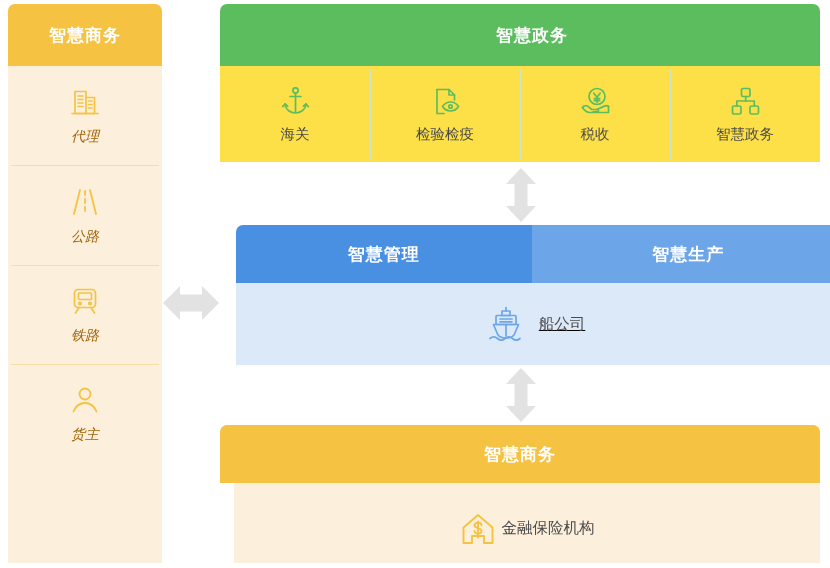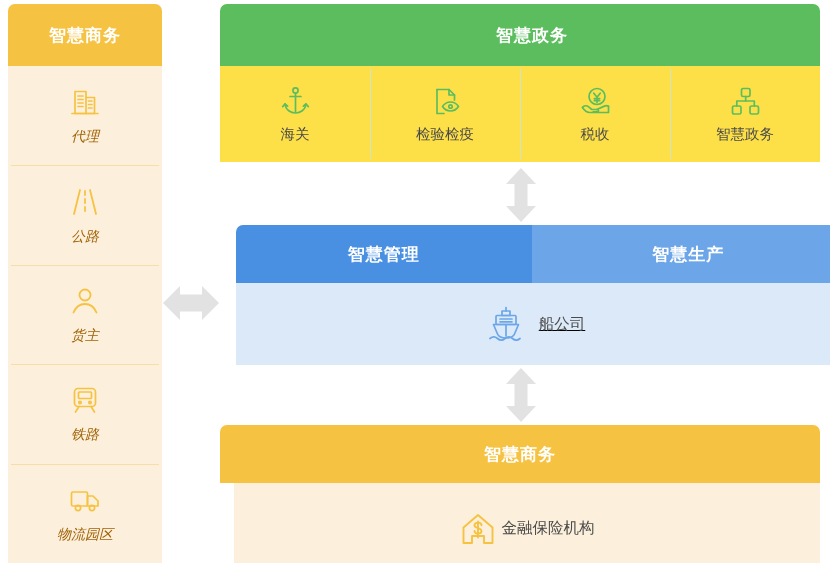--- a/index.html
+++ b/index.html
@@ -122,53 +122,42 @@
             <path d="M12 5 L6 29"></path>
             <path d="M22 5 L28 29"></path>
             <path d="M17 6 v4 M17 14 v4 M17 22 v4" stroke-dasharray="0"></path>
           </svg>
         </span>
         <span class="lbl">公路</span>
       </div>
 
       <div class="sidebar-item">
         <span class="ico">
-          <svg viewBox="0 0 34 34" fill="none" stroke="#F5C242" stroke-width="1.8" stroke-linecap="round" stroke-linejoin="round">
-            <circle cx="17" cy="11" r="5.5"></circle>
-            <path d="M5.5 28.5c2.5-6 6.8-8.5 11.5-8.5s9 2.5 11.5 8.5"></path>
-          </svg>
-        </span>
-        <span class="lbl">货主</span>
-      </div>
-
-      <div class="sidebar-item">
-        <span class="ico">
           <svg viewBox="0 0 34 34" fill="none" stroke="#F5C242" stroke-width="1.7" stroke-linecap="round" stroke-linejoin="round">
             <rect x="6.5" y="5.5" width="21" height="18" rx="3.5"></rect>
             <rect x="10.5" y="9" width="13" height="6.5" rx="1"></rect>
             <circle cx="12" cy="19.5" r="1.2"></circle>
               <circle cx="22" cy="19.5" r="1.2"></circle>
             <path d="M11 23.5 L7.5 29"></path>
               <path d="M23 23.5 L26.5 29"></path>
           </svg>
         </span>
         <span class="lbl">铁路</span>
       </div>
 
       <div class="sidebar-item">
         <span class="ico">
-          <svg viewBox="0 0 34 34" fill="none" stroke="#F5C242" stroke-width="1.7" stroke-linecap="round" stroke-linejoin="round">
-            <rect x="3.5" y="9" width="16" height="14" rx="1.5"></rect>
-            <path d="M19.5 13h5.5l5 5v5h-10.5z"></path>
-            <circle cx="10" cy="25" r="2.6"></circle>
-            <circle cx="24" cy="25" r="2.6"></circle>
-          </svg>
-        </span>
-        <span class="lbl">物流园区</span>
-      </div>
+          <svg viewBox="0 0 34 34" fill="none" stroke="#F5C242" stroke-width="1.8" stroke-linecap="round" stroke-linejoin="round">
+            <circle cx="17" cy="11" r="5.5"></circle>
+            <path d="M5.5 28.5c2.5-6 6.8-8.5 11.5-8.5s9 2.5 11.5 8.5"></path>
+          </svg>
+        </span>
+        <span class="lbl">货主</span>
+      </div>
+
 
     </div>
   </div>
 
   <div class="panel" id="gov-panel">
     <div class="panel-head">智慧政务</div>
     <div class="gov-body">
 
       <div class="gov-cell">
         <span class="ico">

